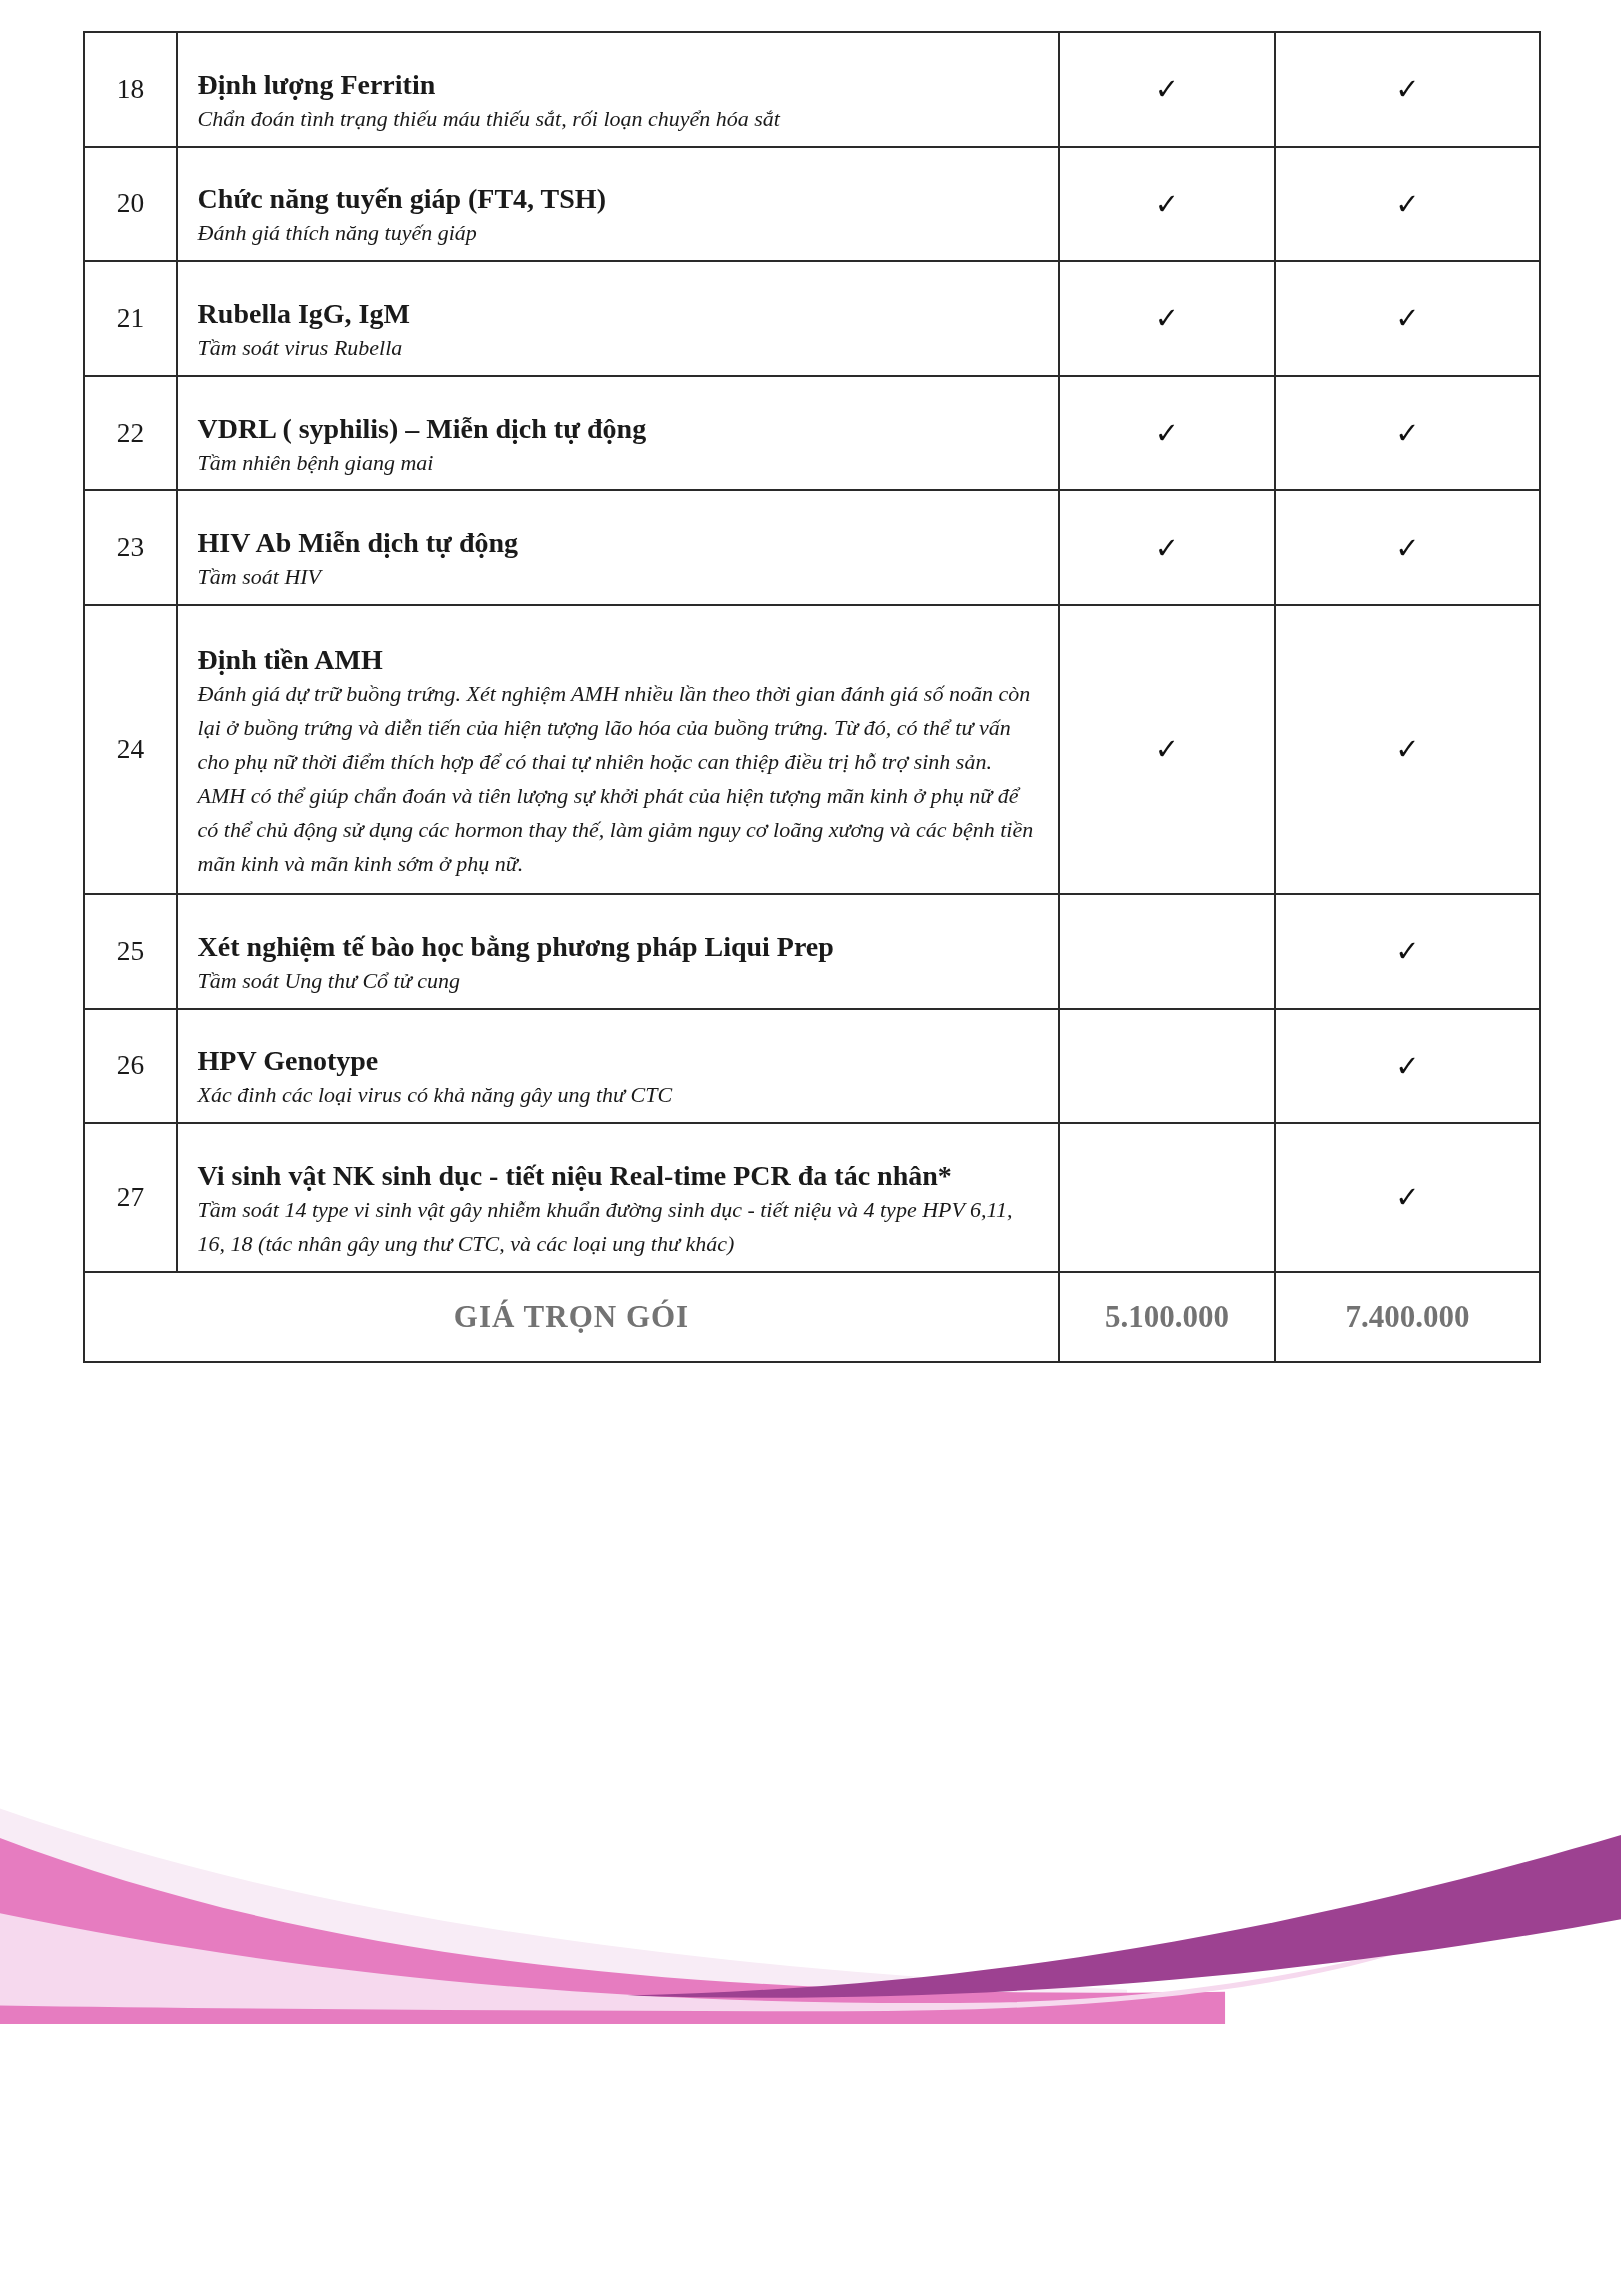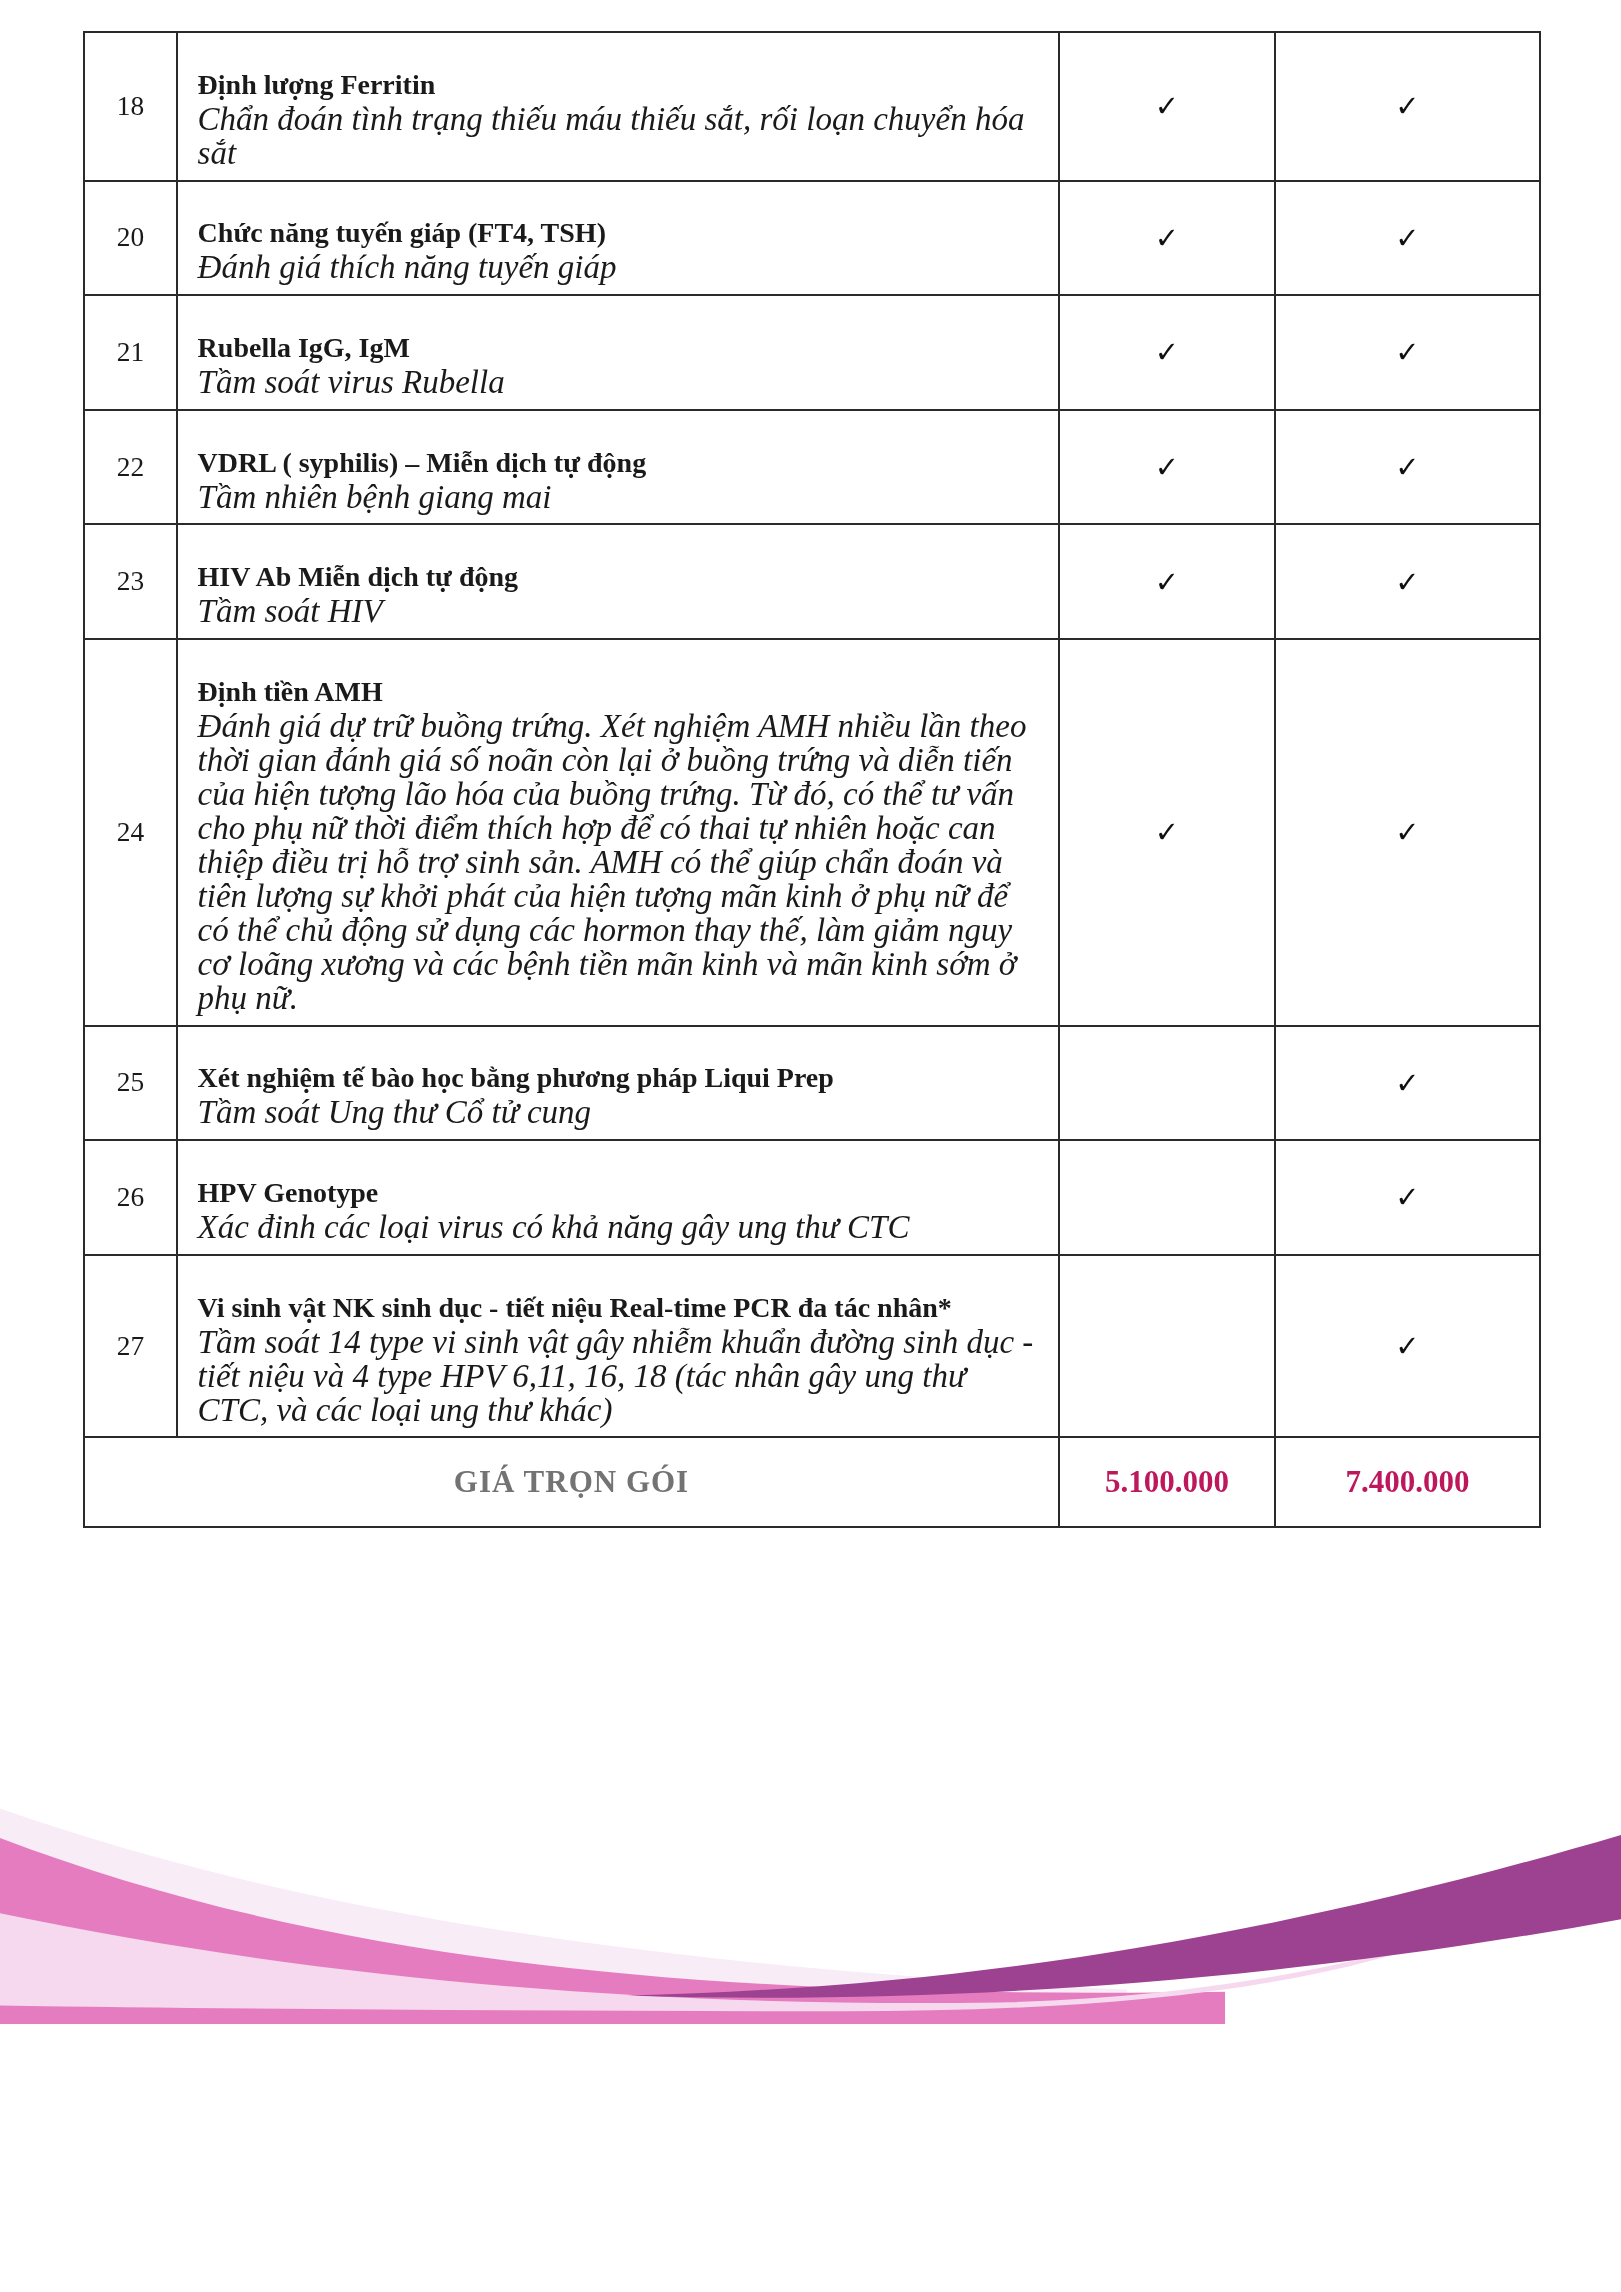--- a/index.html
+++ b/index.html
@@ -36,21 +36,21 @@
     padding: 9.8px 17.6px 9.8px 19.6px;
   }
   .test-title {
     font-weight: bold;
     font-size: 28px;
     line-height: 35px;
     margin-top: 24px;
   }
   .test-desc {
     font-style: italic;
-    font-size: 33px;
+    font-size: 22px;
     line-height: 34px;
   }
   td.check {
     text-align: center;
     font-family: "DejaVu Sans", sans-serif;
     font-size: 29px;
     color: #111111;
   }
 
   tr.r-std    td { height: 86px; }
@@ -64,21 +64,21 @@
     text-align: center;
     font-weight: bold;
     font-size: 31px;
     letter-spacing: 1px;
     color: #737373;
   }
   td.footer-price {
     text-align: center;
     font-weight: bold;
     font-size: 31px;
-    color: #be185d;
+    color: #737373;
   }
 
   .wave {
     position: absolute;
     left: 0;
     top: 1784px;
     width: 1621px;
     height: 240px;
     display: block;
   }

